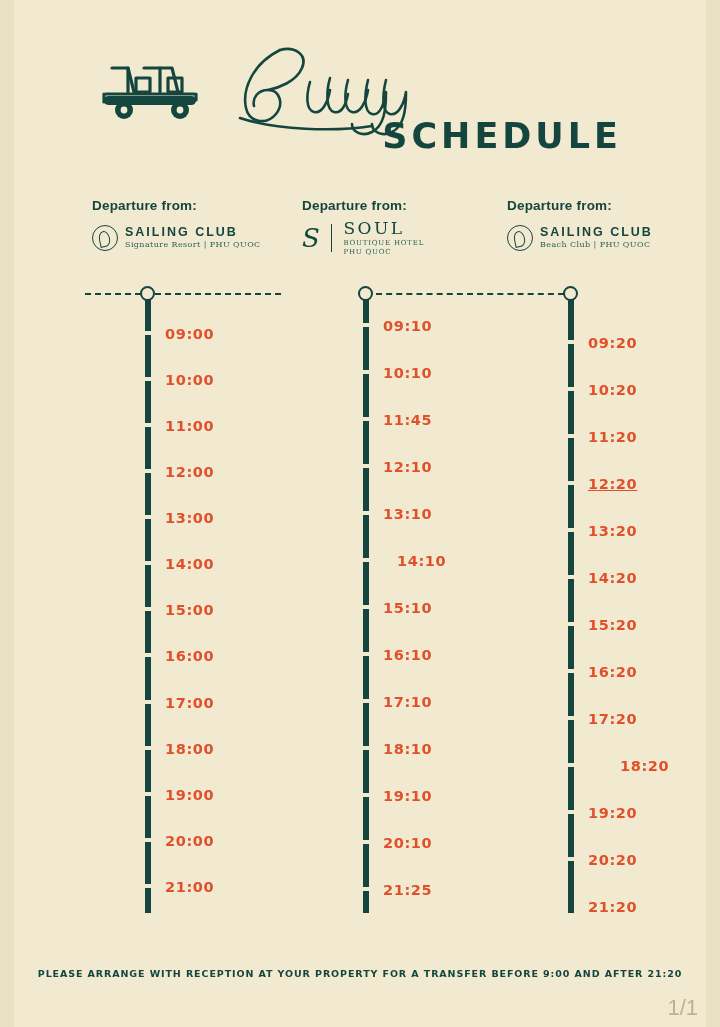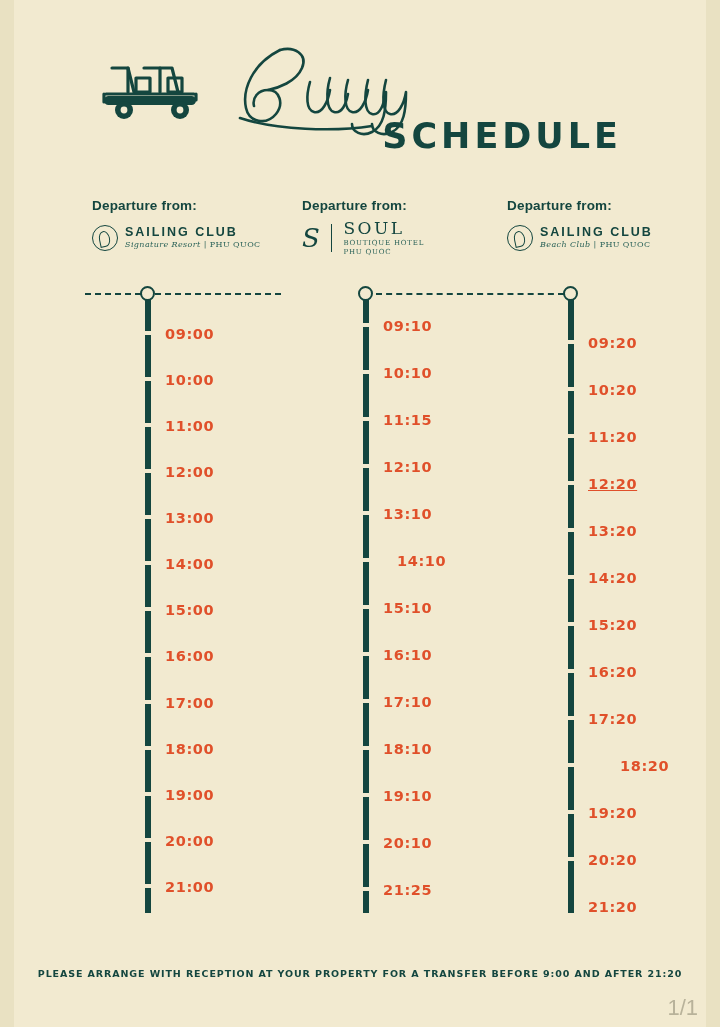--- a/index.html
+++ b/index.html
@@ -103,21 +103,21 @@
     color: #14463f;
     font-weight: bold;
   }
   .brand-sub {
     font-size: 8px;
     color: #2a6258;
     letter-spacing: .4px;
     margin-top: 2px;
     font-family: "DejaVu Serif", serif;
   }
-  .brand-sub .script { font-style: italic; }
+  .brand-sub .script { }
   .brand-sub .divider { margin: 0 3px; }
 
   
   .soul-mark {
     width: 22px; height: 30px;
     position: relative;
     flex: none;
     color: #14463f;
     font-family: "DejaVu Serif", serif;
     font-style: italic;
@@ -328,21 +328,21 @@
         </div>
       </div>
 
       <div class="timeline">
         <div class="node" style="left:78px;"></div>
         <div class="dashes dash-1" style="left:96px;width:188px;"></div>
         <div class="bar" style="left:83px; height: 613px;"></div>
 
         <div class="time" style="left:103px; top:32px;">09:10</div>
         <div class="time" style="left:103px; top:79px;">10:10</div>
-        <div class="time" style="left:103px; top:126px;">11:15</div>
+        <div class="time" style="left:103px; top:126px;">11:45</div>
         <div class="time" style="left:103px; top:173px;">12:10</div>
         <div class="time" style="left:103px; top:220px;">13:10</div>
         <div class="time" style="left:117px; top:267px;">14:10</div>
         <div class="time" style="left:103px; top:314px;">15:10</div>
         <div class="time" style="left:103px; top:361px;">16:10</div>
         <div class="time" style="left:103px; top:408px;">17:10</div>
         <div class="time" style="left:103px; top:455px;">18:10</div>
         <div class="time" style="left:103px; top:502px;">19:10</div>
         <div class="time" style="left:103px; top:549px;">20:10</div>
         <div class="time" style="left:103px; top:596px;">21:25</div>

